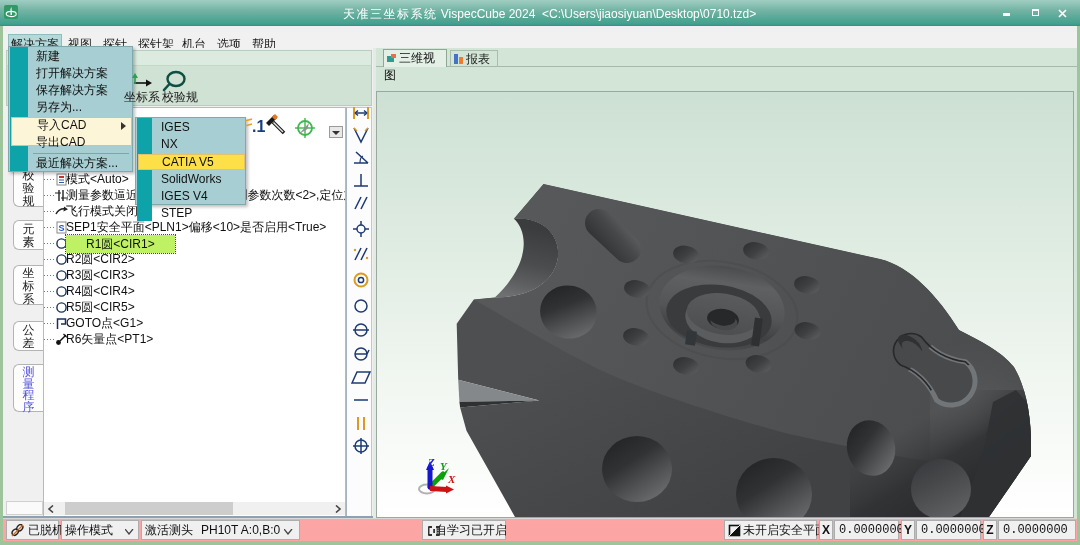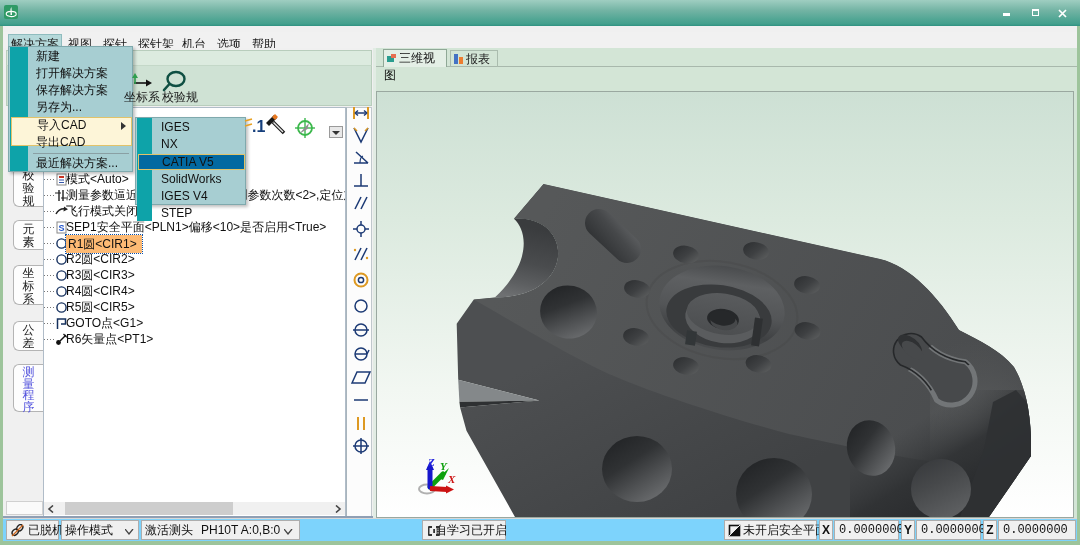--- a/index.html
+++ b/index.html
@@ -11,20 +11,21 @@
 <body>
 
 <div class="abs" id="titlebar" style="left:0;top:0;width:1080px;height:26px;
  background:linear-gradient(to bottom,#9fcec1 0%,#73b4a4 40%,#51a694 75%,#43a08d 92%,#2e9181 100%);">
   <div class="abs" style="left:4px;top:5px;width:14px;height:14px;background:#2f9a66;border-radius:2px;">
     <svg width="14" height="14" viewBox="0 0 14 14">
       <ellipse cx="7.2" cy="9" rx="5" ry="2.6" fill="none" stroke="#fff" stroke-width="1.1"></ellipse>
       <path d="M6.5 10 L6.5 4 L7.4 2 L8 10" fill="#fff"></path>
     </svg>
   </div>
+  <div class="abs" style="left:343px;top:6px;color:#ffffff;font-size:12px;white-space:nowrap;"><span style="letter-spacing:1.5px;">天准三坐标系统</span> VispecCube 2024&nbsp;&nbsp;&lt;C:\Users\jiaosiyuan\Desktop\0710.tzd&gt;</div>
   <div class="abs" style="left:1003px;top:13px;width:7px;height:2.5px;background:#fff;"></div>
   <div class="abs" style="left:1032px;top:9px;width:7px;height:7px;border:1.2px solid #fff;border-top-width:2.2px;"></div>
   <svg class="abs" style="left:1058px;top:9px" width="9" height="9" viewBox="0 0 9 9">
     <path d="M1 1 L8 8 M8 1 L1 8" stroke="#fff" stroke-width="1.7"></path>
   </svg>
 </div>
 
 <div class="abs" id="menubar" style="left:0;top:32px;width:1080px;height:36px;background:#f1f1f1;">
   <div class="abs cn" style="left:8px;top:2px;width:54px;height:20px;background:#b5d9da;border:1px solid #8fbcbe;border-bottom:0;text-align:center;line-height:19px;">解决方案</div>
   <div class="abs cn" style="left:68px;top:4px;">视图</div>
@@ -125,21 +126,21 @@
           <rect x="2" y="1" width="9" height="11" fill="#fff" stroke="#888" stroke-width="1"></rect>
           <text x="3.6" y="10" font-size="9" font-weight="bold" fill="#2255cc" font-family="Liberation Sans">S</text>
         </svg>
       <div class="ttxt">SEP1安全平面&lt;PLN1&gt;偏移&lt;10&gt;是否启用&lt;True&gt;</div>
       </div>
     <div class="tr" style="top:127px;">
         <div class="tdot" style="top:8px"></div>
       <svg class="tico" viewBox="0 0 13 13">
           <circle cx="6.5" cy="6.5" r="4.6" fill="none" stroke="#15305e" stroke-width="1.4"></circle>
         </svg>
-      <div class="ttxt"><span style="background:#fdba74;outline:1px dotted #0a50aa;padding:1px 2px;display:inline-block;min-width:76px;">R1圆&lt;CIR1&gt;</span></div>
+      <div class="ttxt"><span style="background:#bef264;outline:1px dotted #0a50aa;padding:1px 20px;display:inline-block;min-width:76px;">R1圆&lt;CIR1&gt;</span></div>
       </div>
     <div class="tr" style="top:143px;">
         <div class="tdot" style="top:8px"></div>
       <svg class="tico" viewBox="0 0 13 13">
           <circle cx="6.5" cy="6.5" r="4.6" fill="none" stroke="#15305e" stroke-width="1.4"></circle>
         </svg>
       <div class="ttxt">R2圆&lt;CIR2&gt;</div>
       </div>
     <div class="tr" style="top:159px;">
         <div class="tdot" style="top:8px"></div>
@@ -460,21 +461,21 @@
   <line x1="430" y1="487" x2="430" y2="468" stroke="#1616cc" stroke-width="5" stroke-linecap="round"></line>
   <path d="M426 470 L430 461 L434 470 Z" fill="#1616cc"></path>
   <line x1="430" y1="488.5" x2="447" y2="489.5" stroke="#cc1212" stroke-width="5"></line>
   <path d="M446 485.5 L454 489.5 L446 493.5 Z" fill="#cc1212"></path>
   <text x="428" y="466" font-size="11" font-weight="bold" font-style="italic" fill="#2222dd" font-family="Liberation Serif">Z</text>
   <text x="440" y="470" font-size="11" font-weight="bold" font-style="italic" fill="#0da00d" font-family="Liberation Serif">Y</text>
   <text x="448" y="483" font-size="11" font-weight="bold" font-style="italic" fill="#cc1212" font-family="Liberation Serif">X</text>
  </g>
 </svg>
 
-<div class="abs" id="statusbar" style="left:0;top:518px;width:1080px;height:23px;background:#7dd3fc;border-top:1px solid #d8d8d8;">
+<div class="abs" id="statusbar" style="left:0;top:518px;width:1080px;height:23px;background:#fca5a5;border-top:1px solid #d8d8d8;">
   <style>.sb{position:absolute;top:1px;height:20px;background:#f0f0f0;border:1px solid #adadad;font-size:12px;color:#111;line-height:19px;white-space:nowrap;}</style>
   <div class="sb" style="left:6px;width:53px;">
     <svg width="13" height="13" style="position:absolute;left:4px;top:3px" viewBox="0 0 13 13">
       <ellipse cx="4.2" cy="8.2" rx="3.4" ry="2.6" transform="rotate(-45 4.2 8.2)" fill="none" stroke="#222" stroke-width="1.4"></ellipse>
       <ellipse cx="8.8" cy="3.8" rx="3.4" ry="2.6" transform="rotate(-45 8.8 3.8)" fill="none" stroke="#222" stroke-width="1.4"></ellipse>
       <line x1="1" y1="12" x2="12" y2="1" stroke="#d2691e" stroke-width="1.3"></line>
     </svg>
     <span style="margin-left:21px">已脱机</span></div>
   <div class="sb" style="left:61px;width:78px;"><span style="margin-left:3px">操作模式</span>
     <svg width="9" height="6" style="position:absolute;right:4px;top:8px">
@@ -530,20 +531,20 @@
     </div>
     <div class="mi" style="top:87px;">导出CAD</div>
     <div class="abs" style="left:24px;top:106px;width:96px;height:1px;background:#8aa0a4;"></div>
     <div class="mi" style="top:108px;">最近解决方案...</div>
   </div>
 
   <div class="abs" style="left:135px;top:117px;width:111px;height:88px;background:#a7ced2;border:1px solid #7fa9ad;box-shadow:2px 2px 3px rgba(0,0,0,0.25);">
     <div class="abs" style="left:1px;top:0px;width:15px;height:103px;background:#0ea3a9;"></div>
     <div class="mi2" style="top:1px;">IGES</div>
     <div class="mi2" style="top:18px;">NX</div>
-    <div class="abs" style="left:2px;top:36px;width:107px;height:16px;background:#0369a1;border:1px solid #e2c36a;">
+    <div class="abs" style="left:2px;top:36px;width:107px;height:16px;background:#fde047;border:1px solid #e2c36a;">
       <div style="position:absolute;left:23px;top:0;font-size:12px;line-height:15px;color:#111;">CATIA V5</div>
     </div>
     <div class="mi2" style="top:53px;">SolidWorks</div>
     <div class="mi2" style="top:70px;">IGES V4</div>
     <div class="mi2" style="top:87px;">STEP</div>
   </div>
 </div>
 
 </body></html>

